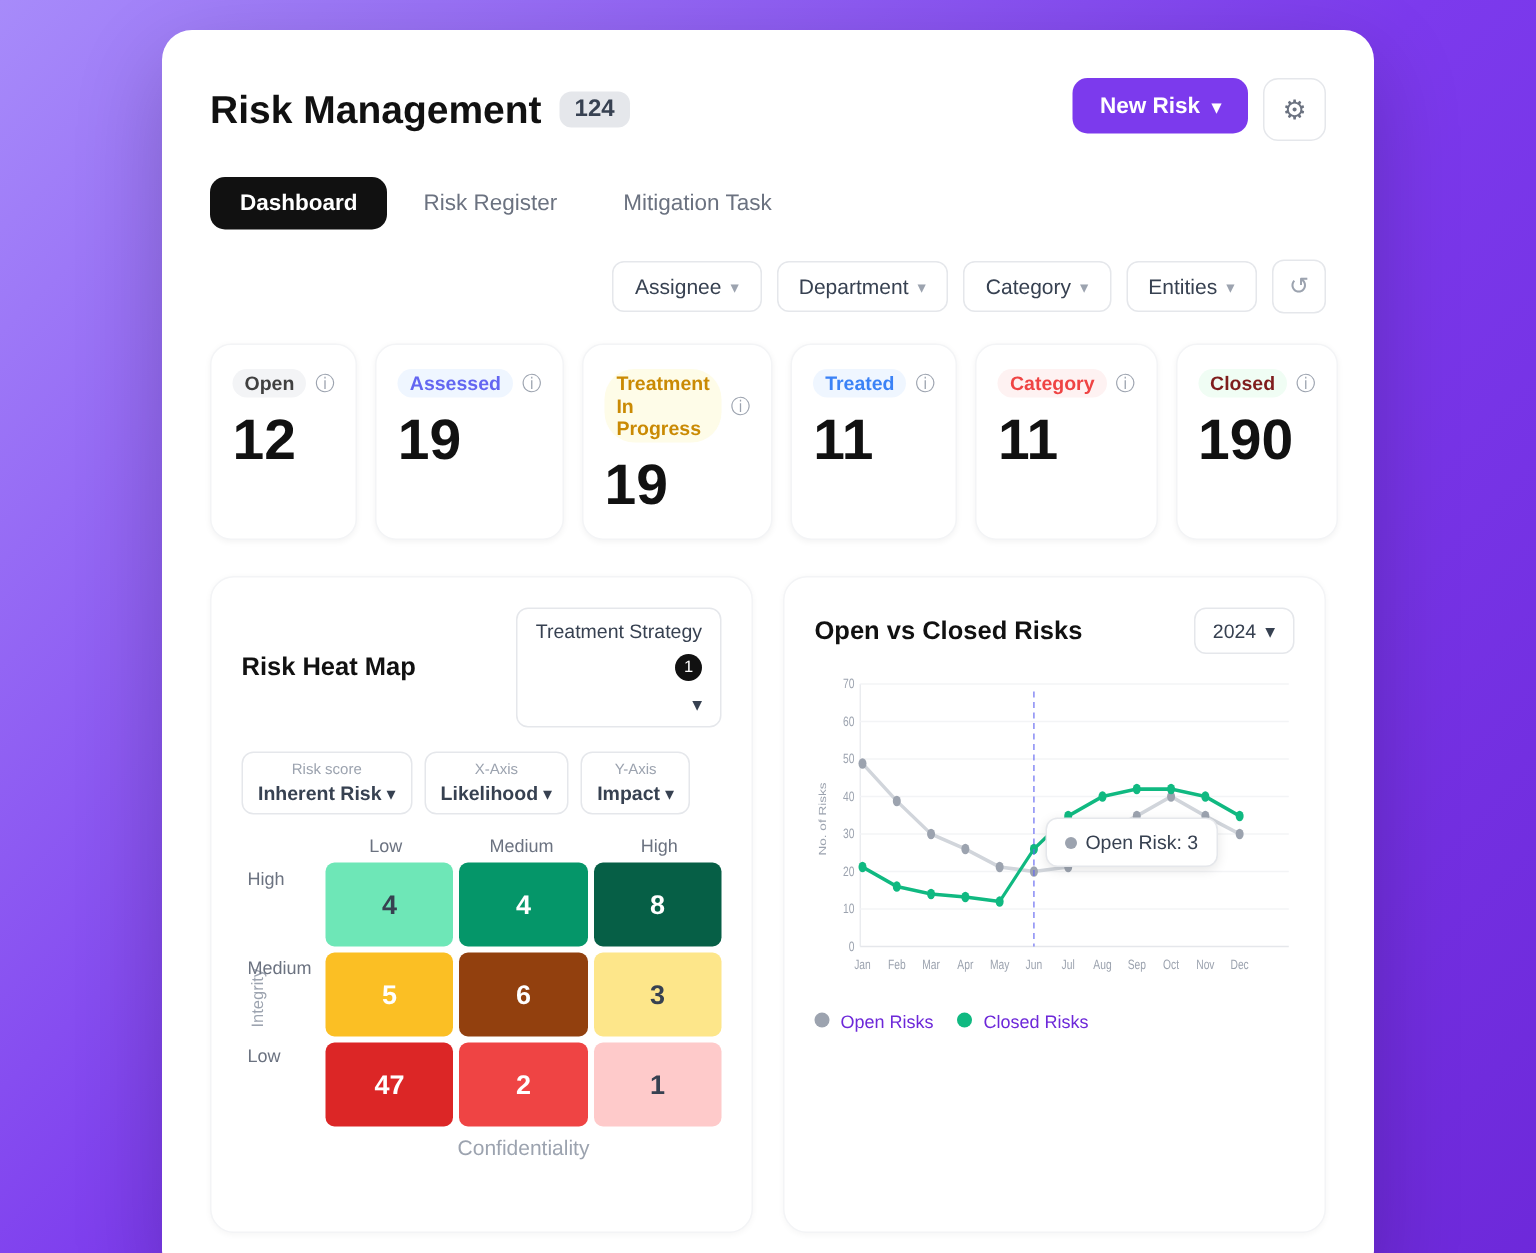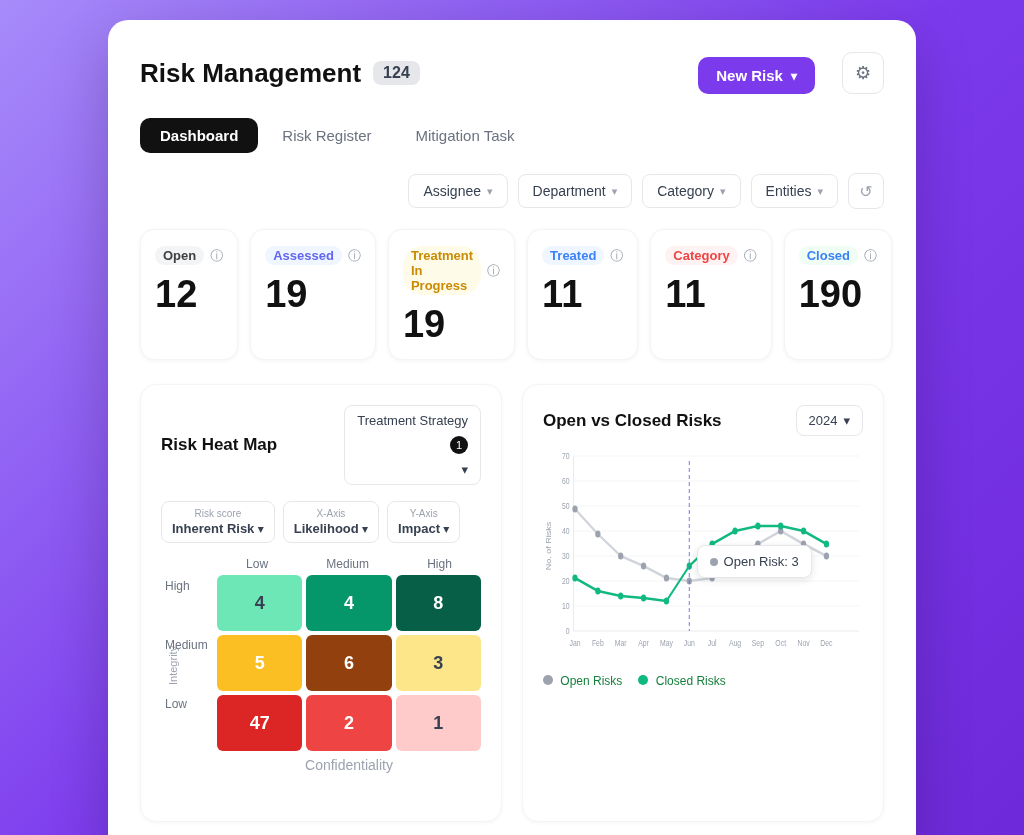--- a/index.html
+++ b/index.html
@@ -40,22 +40,22 @@
     .count-badge {
       background: #e5e7eb;
       border-radius: 8px;
       padding: 3px 10px;
       font-size: 16px;
       font-weight: 600;
       color: #374151;
     }
     .header-right {
       display: flex;
-      align-items: flex-end;
-      gap: 27px;
+      align-items: flex-start;
+      gap: 10px;
       padding-left: 16px;
     }
     .new-risk-btn {
       background: #7c3aed;
       color: #fff;
       border: none;
       border-radius: 10px;
       padding: 10px 18px;
       font-size: 15px;
       font-weight: 600;
@@ -157,21 +157,21 @@
       font-size: 13px;
       font-weight: 600;
       padding: 2px 8px;
       border-radius: 20px;
     }
     .stat-label.open { background: #f3f4f6; color: #404040; }
     .stat-label.assessed { background: #eff6ff; color: #6366f1; }
     .stat-label.treatment { background: #fefce8; color: #ca8a04; }
     .stat-label.treated { background: #eff6ff; color: #3b82f6; }
     .stat-label.monitor { background: #fef2f2; color: #ef4444; }
-    .stat-label.closed { background: #f0fdf4; color: #3b82f6; }
+    .stat-label.closed { background: #f0fdf4; color: #7f1d1d; }
     .stat-info {
       font-size: 13px;
       color: #9ca3af;
       cursor: pointer;
     }
     .stat-value {
       font-size: 38px;
       font-weight: 700;
       color: #111;
       line-height: 1;
@@ -285,21 +285,21 @@
     }
     svg.chart-svg {
       width: 100%;
       height: 100%;
     }
     .chart-legend {
       display: flex;
       gap: 16px;
       margin-top: 8px;
       font-size: 12px;
-      color: #15803d;
+      color: #6d28d9;
     }
     .legend-dot {
       width: 10px;
       height: 10px;
       border-radius: 50%;
       display: inline-block;
       margin-right: 4px;
     }
     
     .chart-tooltip {

